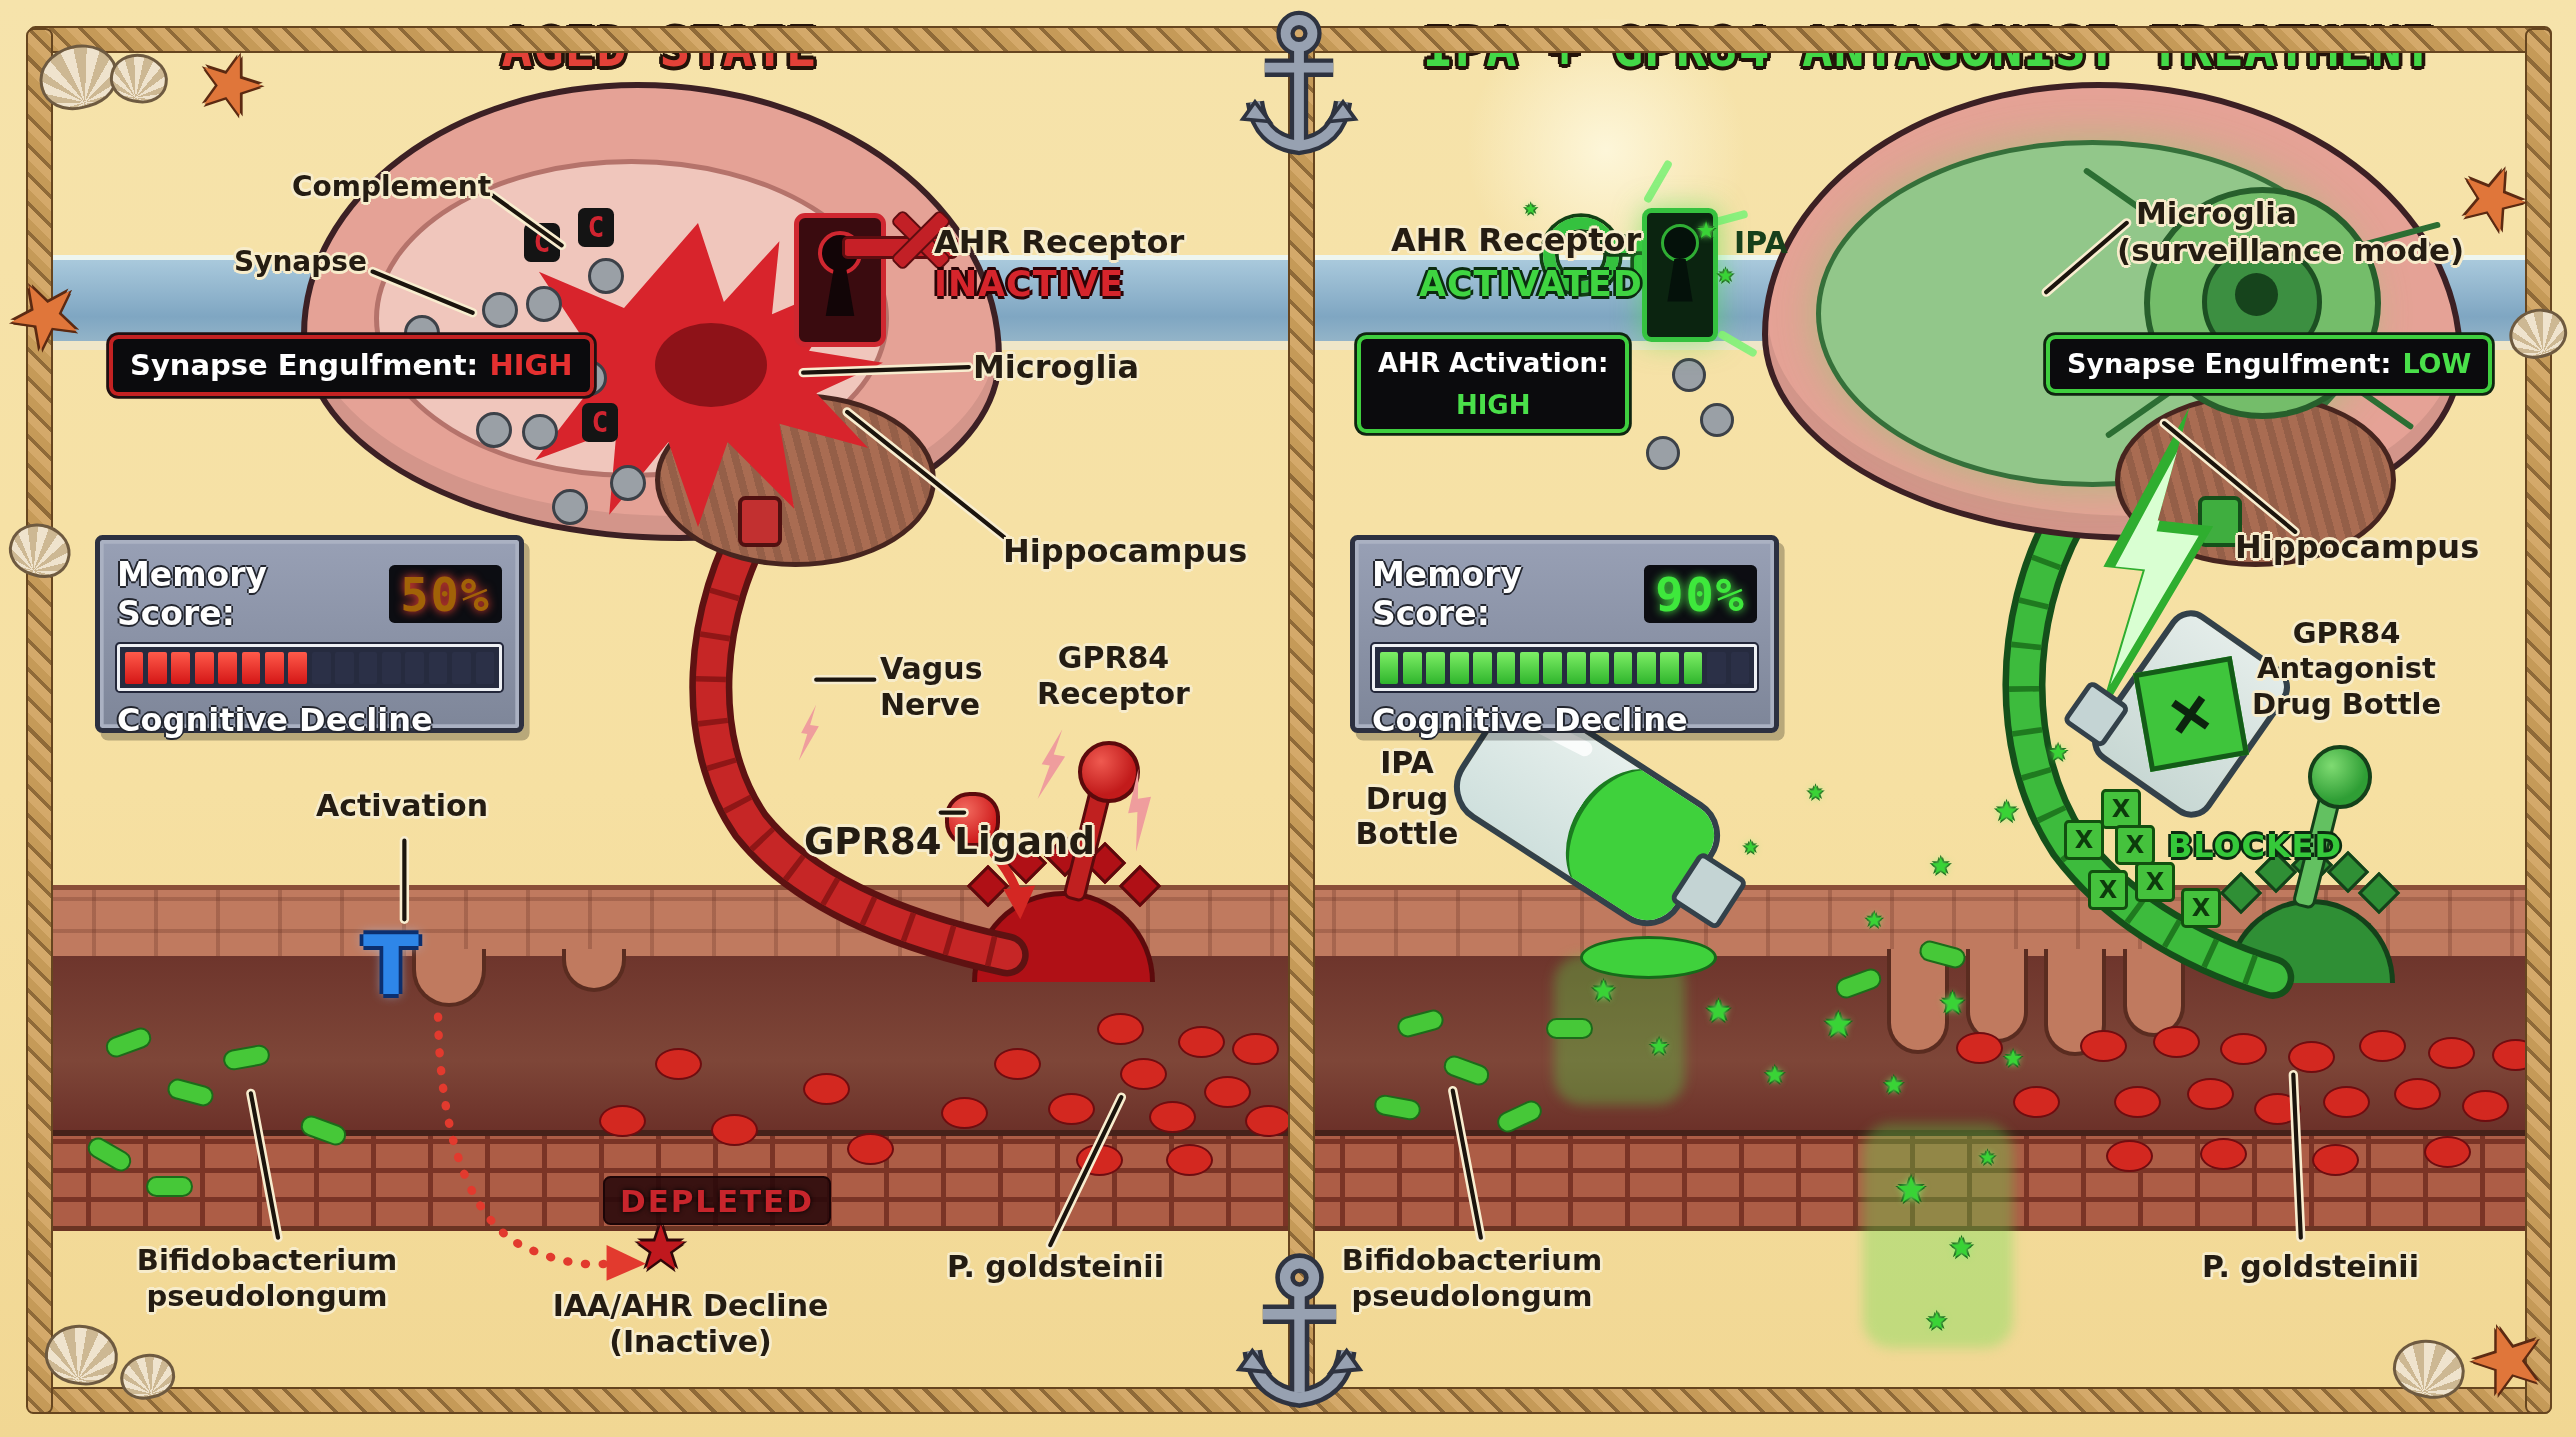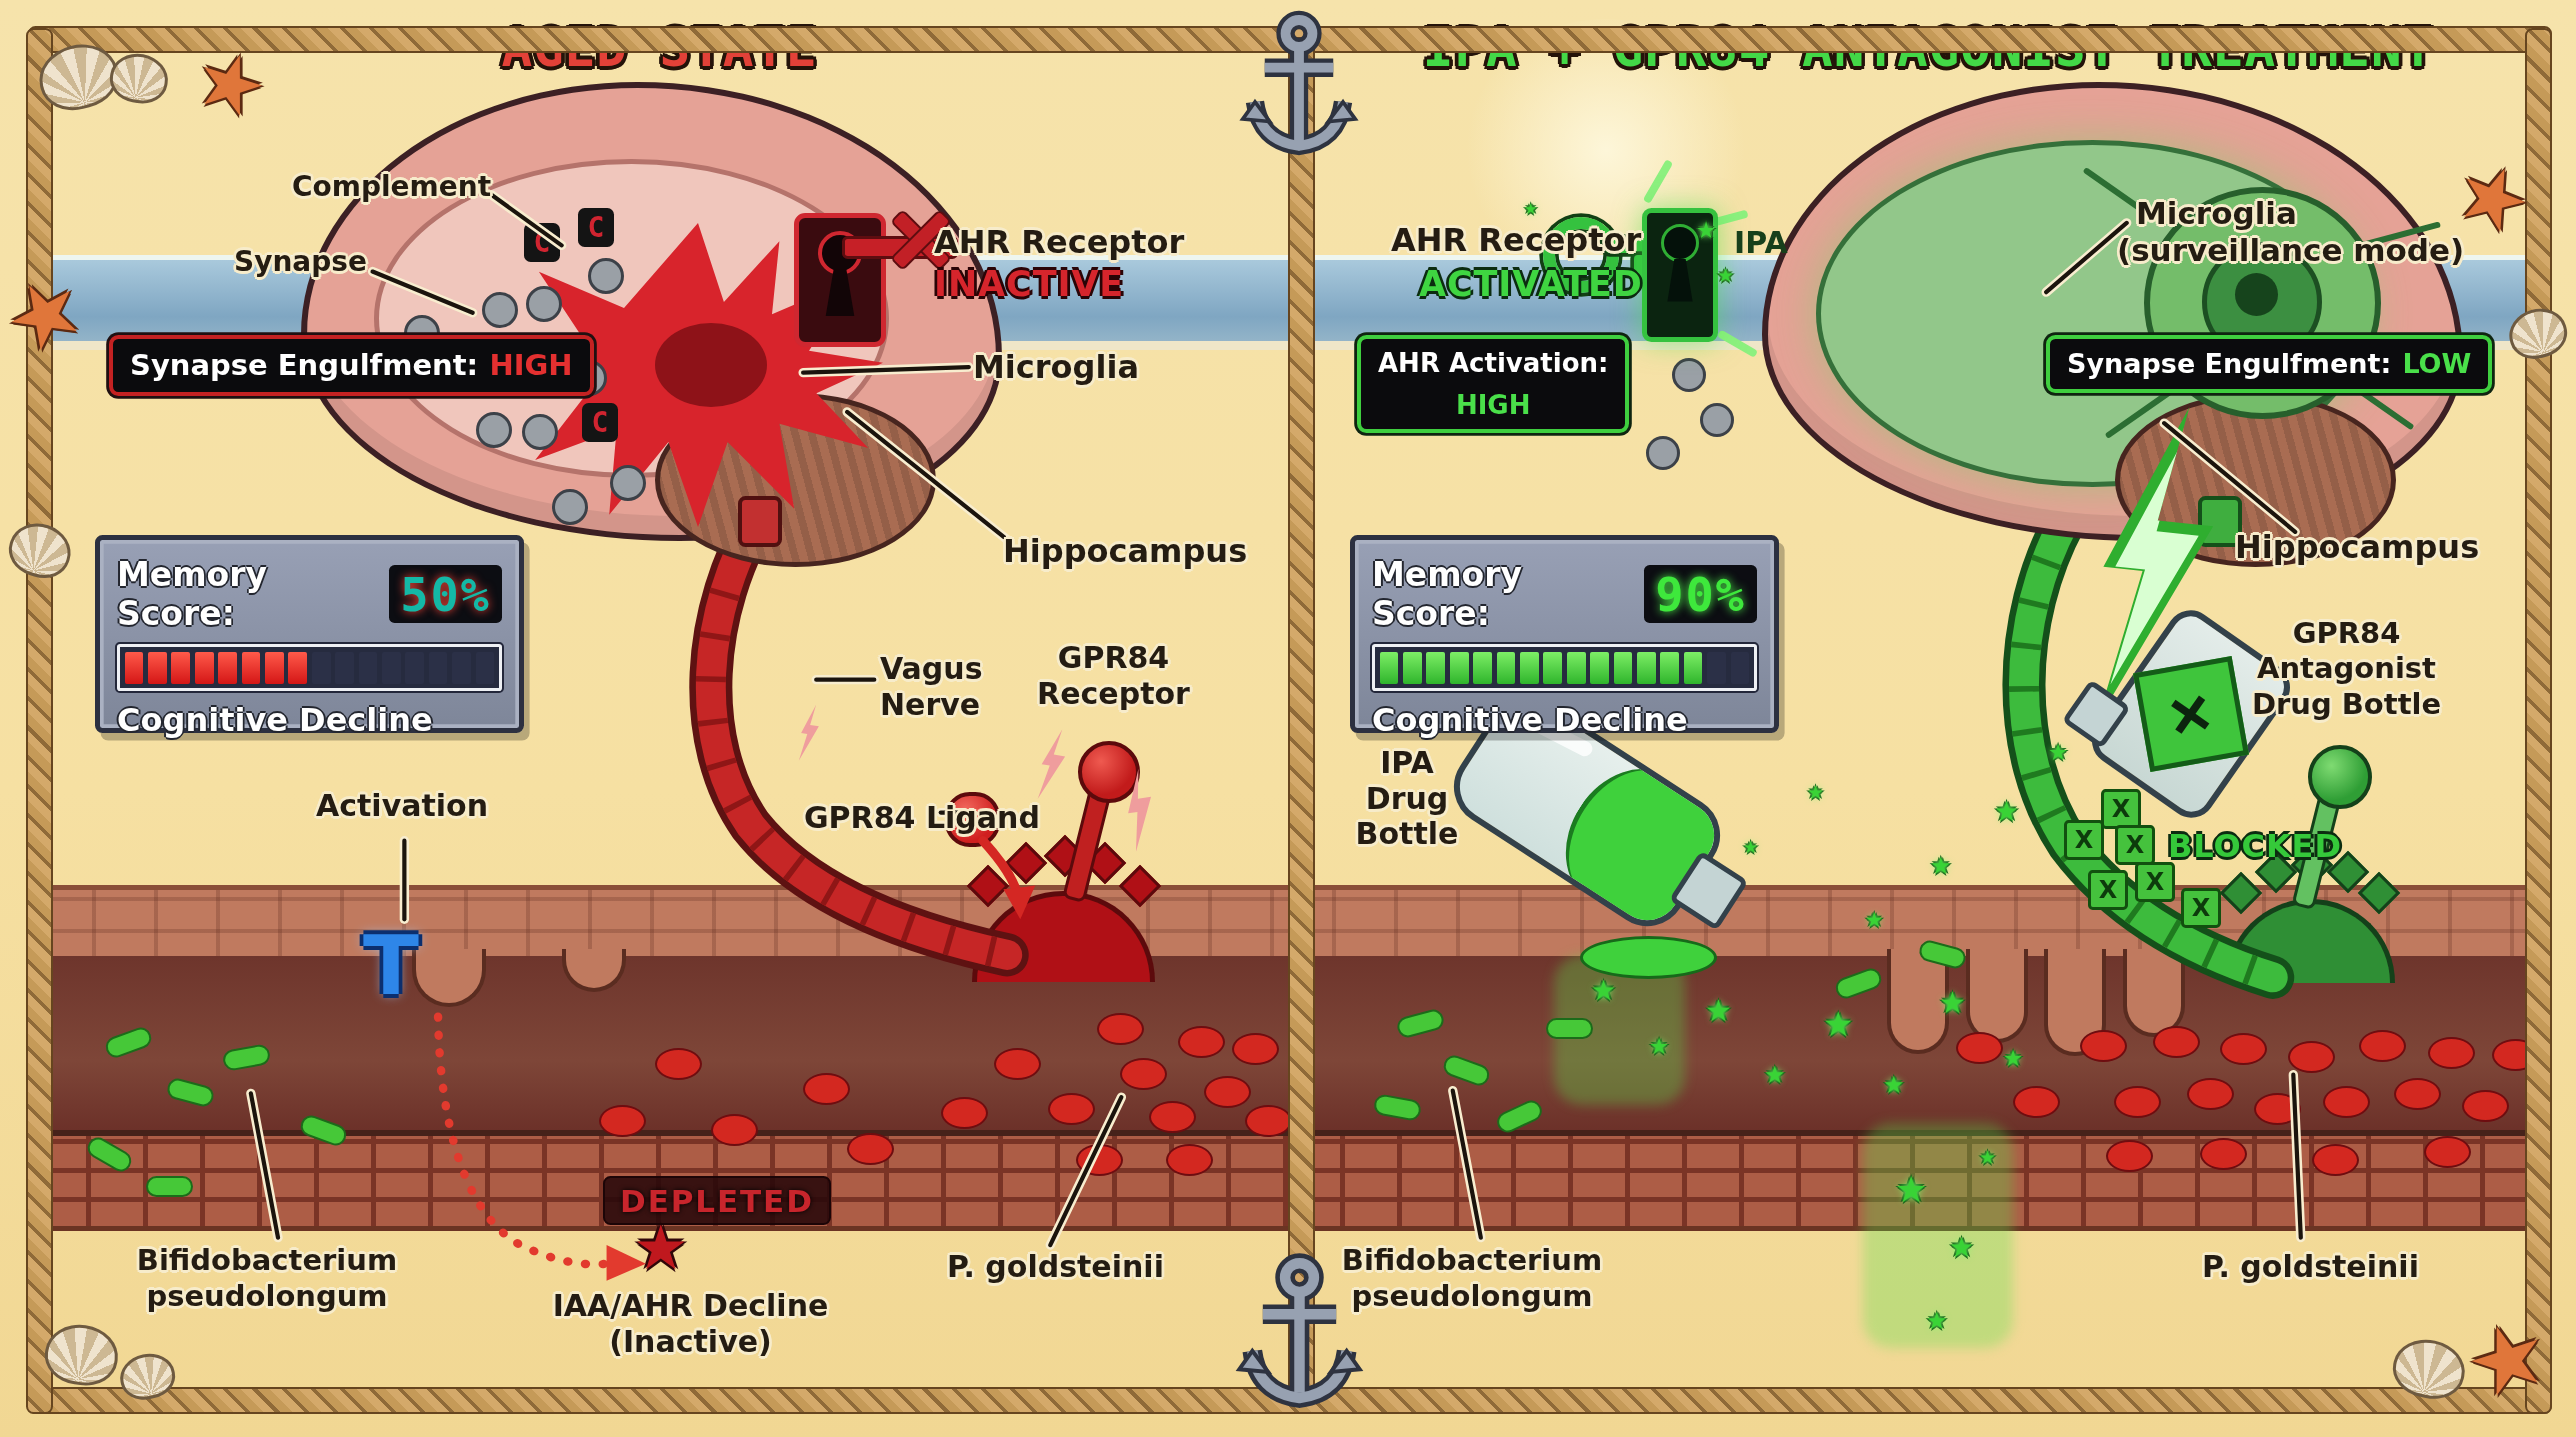--- a/index.html
+++ b/index.html
@@ -144,21 +144,21 @@
     text-shadow:-3.7px 0 0 #0c2f6e,3.7px 0 0 #0c2f6e,0 3.7px 0 #0c2f6e,0 -3.7px 0 #0c2f6e,0 0 11.2px #9fc9f0;}
 
   
   .mempanel{position:absolute;width:429px;height:198px;background:linear-gradient(#98a0b5,#7e8699);
     border:5.6px solid #2c3040;border-radius:7.5px;box-shadow:inset 0 0 0 3.7px #aab1c2, 5.6px 7.5px 0 rgba(0,0,0,.25);
     padding:15px 17px;box-sizing:border-box;}
   .memrow{display:flex;align-items:center;justify-content:space-between;}
   .memlabel{font:800 33px "DejaVu Sans",sans-serif;color:#fff;
     text-shadow:-1.9px 0 0 #23262f,1.9px 0 0 #23262f,0 1.9px 0 #23262f,0 -1.9px 0 #23262f;}
   .led{background:#0c0d12;border-radius:5.6px;padding:1.9px 11.2px;font:800 47px "DejaVu Sans Mono",monospace;letter-spacing:1.9px;}
-  .led.red{color:#14b8a6;text-shadow:0 0 9.4px #ff4536;}
+  .led.red{color:#a16207;text-shadow:0 0 9.4px #ff4536;}
   .led.green{color:#3ee83c;text-shadow:0 0 9.4px #52ff4e;}
   .bar{margin-top:11.2px;height:47px;border:3.7px solid #eef0f4;outline:2.8px solid #23273a;background:#262b3f;
     display:flex;gap:4.7px;padding:4.7px;box-sizing:border-box;border-radius:2.8px;}
   .cell{flex:1;border-radius:1.9px;}
   .cell.on-red{background:linear-gradient(#ff5a4a,#d41616);}
   .cell.on-green{background:linear-gradient(#7dee66,#2fb52c);}
   .cell.off{background:#2b3047;}
   .memcap{margin-top:9.4px;font:800 32px "DejaVu Sans",sans-serif;color:#fff;
     text-shadow:-1.9px 0 0 #23262f,1.9px 0 0 #23262f,0 1.9px 0 #23262f,0 -1.9px 0 #23262f;}
 
@@ -420,21 +420,21 @@
   <div class="lbl" style="left:292px;top:170px;">Complement</div>
   <div class="lbl" style="left:234px;top:245px;">Synapse</div>
   <div class="lbl" style="left:934px;top:223px;font-size:32px;">AHR Receptor</div>
   <div class="status-red" style="left:934px;top:264px;">INACTIVE</div>
   <div class="lbl" style="left:973px;top:348px;font-size:32px;">Microglia</div>
   <div class="lbl" style="left:1003px;top:532px;font-size:32px;">Hippocampus</div>
   <div class="lbl" style="left:880px;top:651px;font-size:30px;">Vagus</div>
   <div class="lbl" style="left:880px;top:687px;font-size:30px;">Nerve</div>
   <div class="lbl center" style="left:1020px;top:640px;width:187px;font-size:30px;">GPR84</div>
   <div class="lbl center" style="left:1020px;top:676px;width:187px;font-size:30px;">Receptor</div>
-  <div class="lbl" style="left:756px;top:800px;font-size:30px;padding-left:48px;">GPR84 Ligand</div>
+  <div class="lbl" style="left:756px;top:820px;font-size:37px;padding-left:48px;">GPR84 Ligand</div>
   <div class="lbl" style="left:316px;top:788px;font-size:30px;">Activation</div>
   <div class="depl" style="left:603px;top:1176px;">DEPLETED</div>
   <div class="lbl center" style="left:534px;top:1288px;width:313px;font-size:30px;">IAA/AHR Decline</div>
   <div class="lbl center" style="left:534px;top:1324px;width:313px;font-size:30px;">(Inactive)</div>
   <div class="lbl center" style="left:122px;top:1243px;width:290px;font-size:29px;">Bifidobacterium</div>
   <div class="lbl center" style="left:122px;top:1279px;width:290px;font-size:29px;">pseudolongum</div>
   <div class="lbl" style="left:947px;top:1249px;font-size:30px;">P. goldsteinii</div>
 
   <div class="badge redb" style="left:109px;top:335px;">
     <span>Synapse Engulfment:</span>

